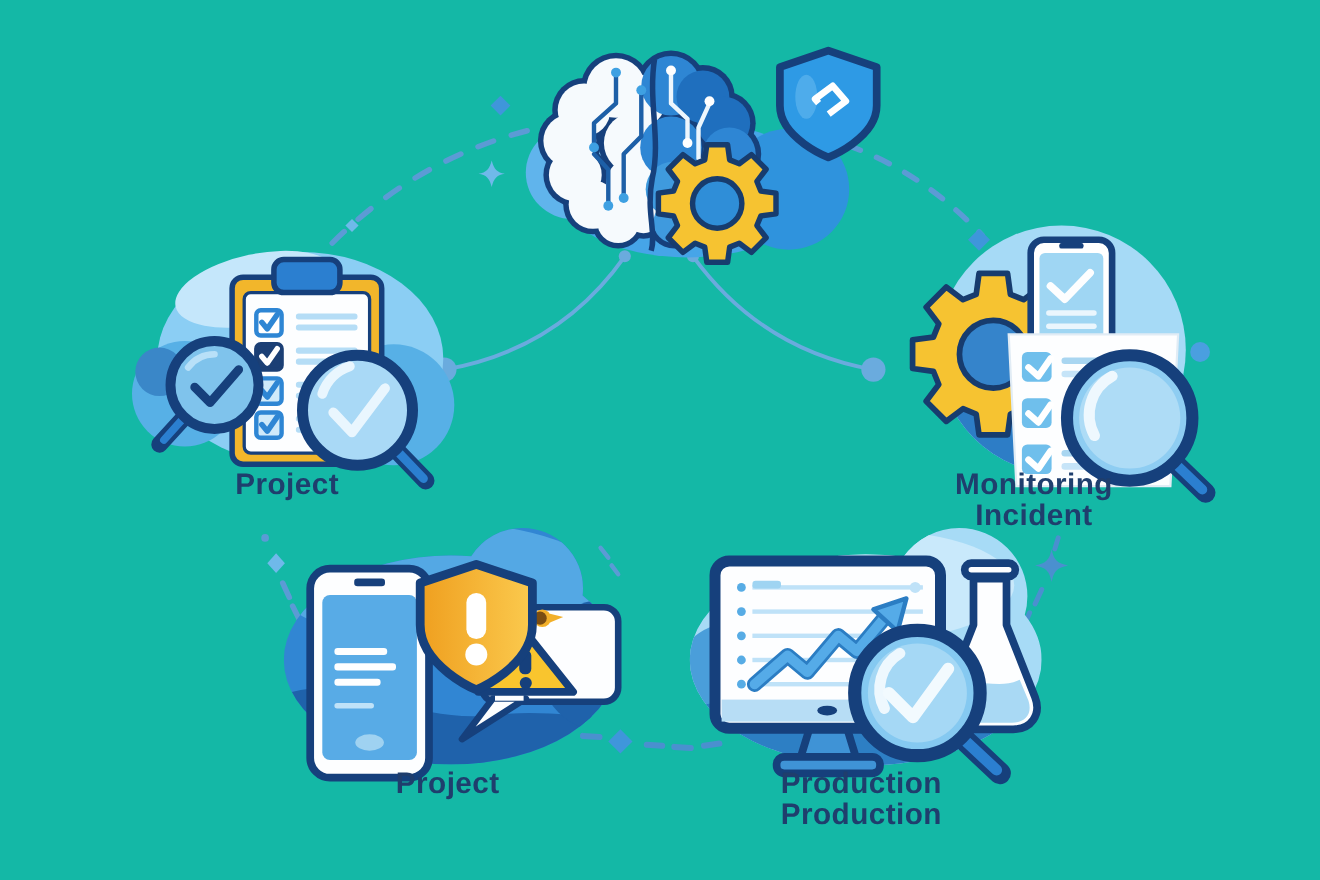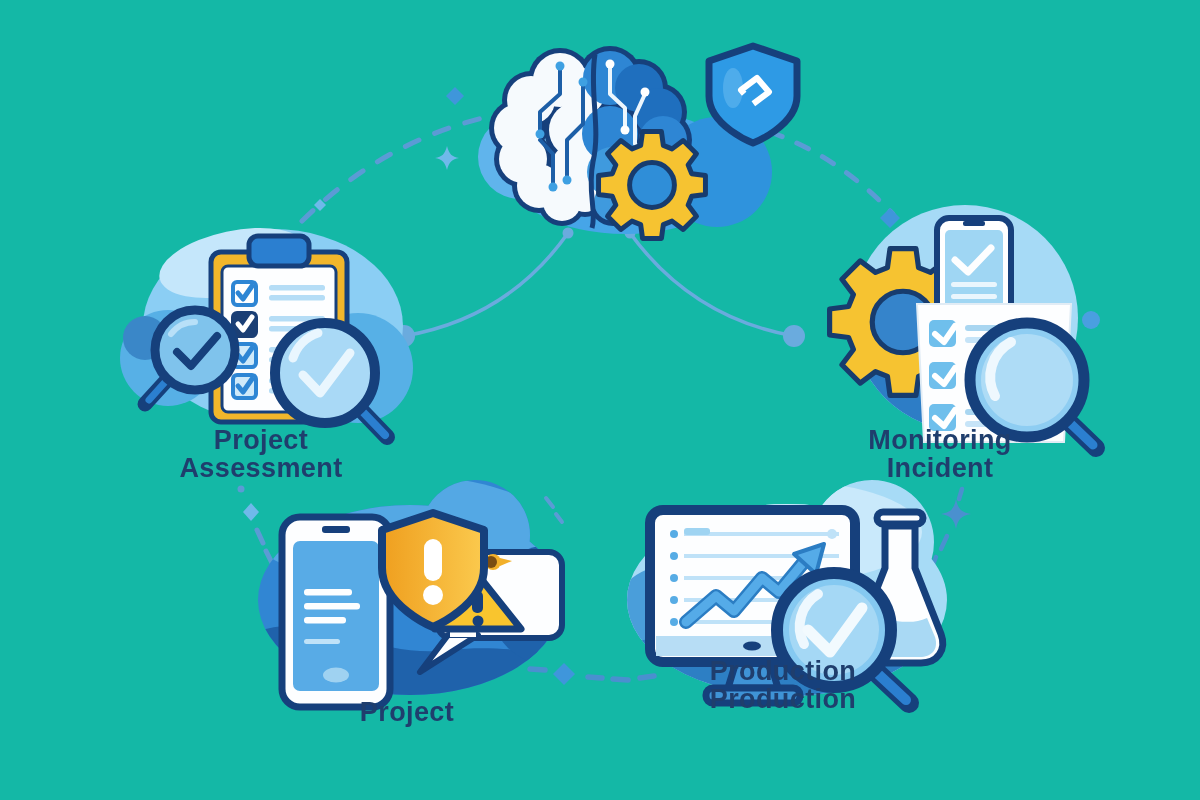--- a/index.html
+++ b/index.html
@@ -208,21 +208,20 @@
         <path d="M228,192 L254,219" stroke="#16407c" stroke-width="16" stroke-linecap="round"></path>
         <path d="M229,193 L252,217" stroke="#2b7fd0" stroke-width="8" stroke-linecap="round"></path>
         <circle cx="192" cy="155" r="50" fill="#a9d9f6" stroke="#16407c" stroke-width="10"></circle>
         <path d="M160,140 A40,40 0 0 1 185,115" fill="none" stroke="#e9f6fe" stroke-width="9" stroke-linecap="round"></path>
         <path d="M170,157 L187,175 L217,135" fill="none" stroke="#e9f6fe" stroke-width="9" stroke-linecap="round" stroke-linejoin="round"></path>
       </g>
     </svg>
   </div>
   <div class="label" style="left: 116px; top: 426px; width: 290px; color: rgb(31, 62, 109);">
     <span>Project</span>
-    <span>Assessment</span>
   </div>
 
   <div class="node" style="left:815px;top:200px;">
     <svg width="300" height="246" viewBox="0 0 300 246">
       <defs>
         <clipPath id="blobR">
             <circle cx="150" cy="118" r="113"></circle>
           </clipPath>
       </defs>
       <g clip-path="url(#blobR)">
@@ -378,18 +377,18 @@
       <g>
         <path d="M253,199 L287,231" stroke="#16407c" stroke-width="20" stroke-linecap="round"></path>
         <path d="M255,201 L284,228" stroke="#2b7fd0" stroke-width="10" stroke-linecap="round"></path>
         <circle cx="212" cy="158" r="57" fill="#85c9f1" stroke="#16407c" stroke-width="12"></circle>
         <circle cx="212" cy="158" r="45" fill="#a5d8f5"></circle>
         <path d="M182,172 A38,38 0 0 1 196,122" fill="none" stroke="#eef8fe" stroke-width="10" stroke-linecap="round"></path>
         <path d="M186,158 L208,180 L240,136" fill="none" stroke="#f2fafe" stroke-width="11" stroke-linecap="round" stroke-linejoin="round"></path>
       </g>
     </svg>
   </div>
-  <div class="label" style="left: 638px; top: 657px; width: 290px; color: rgb(31, 62, 109);">
+  <div class="label" style="left: 638px; top: 698px; width: 290px; color: rgb(31, 62, 109);">
     <span>Production</span>
     <span>Production</span>
   </div>
 
 </div>
 
 </body></html>

